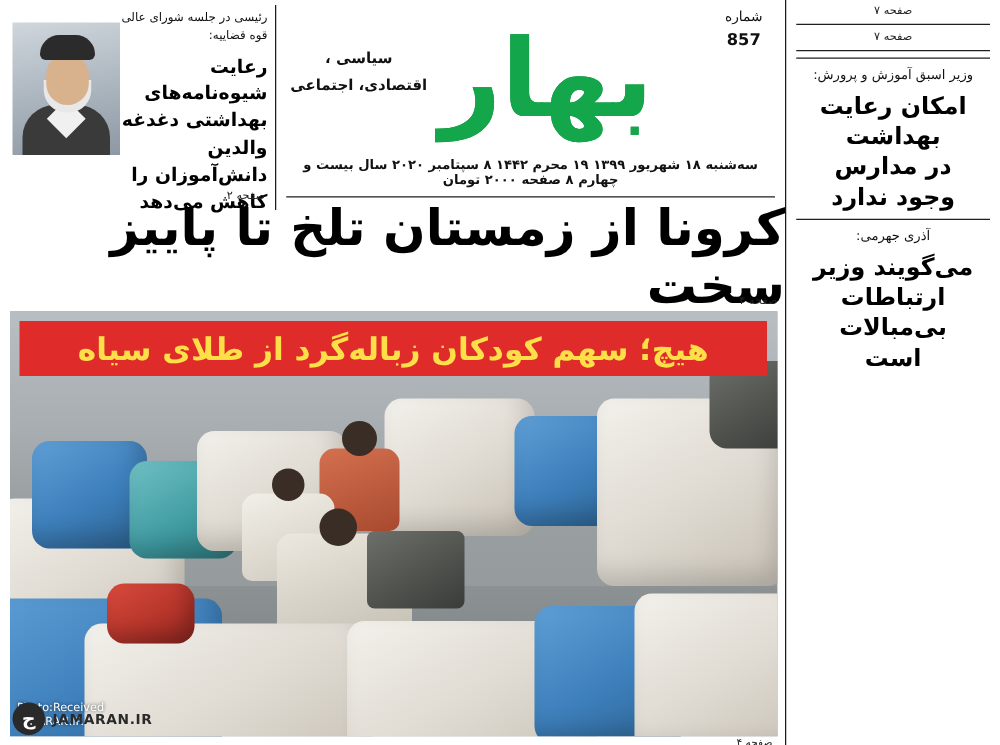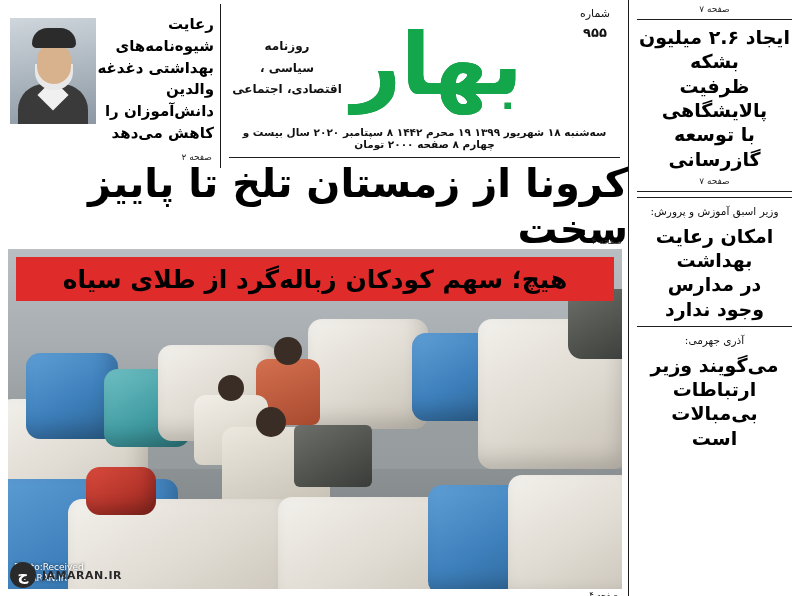--- a/index.html
+++ b/index.html
@@ -324,21 +324,21 @@
     top: 8px;
     right: 8px;
     left: 8px;
     height: 44px;
     background: #e02b2b;
     display: flex;
     align-items: center;
     justify-content: center;
   }
   .photo-band span {
-    color: #000000;
+    color: #fde047;
     font-size: 25px;
     font-weight: bold;
     letter-spacing: -0.5px;
   }
   .photo-credit {
     position: absolute;
     bottom: 4px;
     left: 6px;
     font-size: 9px;
     color: #ffffff;
@@ -393,23 +393,20 @@
 
 
   <div class="left-col">
 
     <div>
       <div class="pagemark">صفحه ۷</div>
     </div>
     <hr class="hr-thin">
 
     <div>
-      <div class="headline sm" style="white-space:pre-line">ایجاد ۲.۶ میلیون بشکه
-ظرفیت پالایشگاهی
-با توسعه گازرسانی</div>
       <div class="pagemark">صفحه ۷</div>
     </div>
     <hr class="hr-thin">
 
     <hr class="hr-thin">
 
     <div>
       <div class="kicker">وزیر اسبق آموزش و پرورش:</div>
       <div class="headline sm" style="white-space:pre-line">امکان رعایت
 بهداشت
@@ -422,34 +419,34 @@
       <div class="kicker">آذری جهرمی:</div>
       <div class="headline sm" style="white-space:pre-line">می‌گویند وزیر
 ارتباطات بی‌مبالات
 است</div>
     </div>
   </div>
 
   <div class="masthead">
     <div class="issue-box">
       <div>شماره</div>
-      <div class="num">۹۵۵</div>
+      <div class="num">857</div>
     </div>
     <div class="logo">
       <span class="logo-text">بهار</span>
     </div>
     <div class="subtitle">
-      <div>روزنامه</div>
       <div>سیاسی ، اقتصادی، اجتماعی</div>
     </div>
     <div class="masthead-rule"></div>
     <div class="dateline">سه‌شنبه  ۱۸ شهریور ۱۳۹۹  ۱۹ محرم ۱۴۴۲  ۸ سپتامبر ۲۰۲۰   سال بیست و چهارم  ۸ صفحه   ۲۰۰۰ تومان</div>
   </div>
 
   <div class="top-right-box">
+    <div class="kicker">رئیسی در جلسه شورای عالی قوه قضاییه:</div>
     <div class="headline">رعایت شیوه‌نامه‌های بهداشتی دغدغه والدین دانش‌آموزان را کاهش می‌دهد</div>
     <div class="portrait">
       <div class="body"></div>
       <div class="collar"></div>
       <div class="beard"></div>
       <div class="face"></div>
       <div class="turban"></div>
     </div>
     <div class="pagemark">صفحه ۲</div>
   </div>

